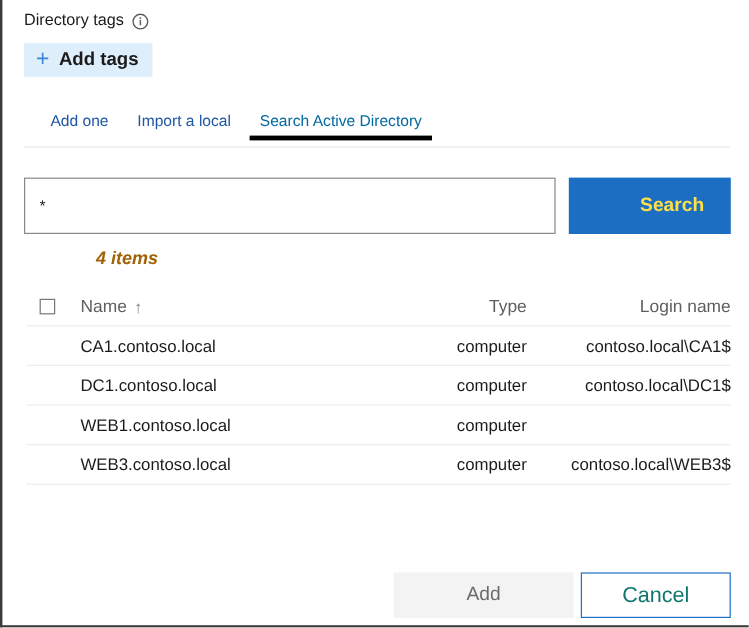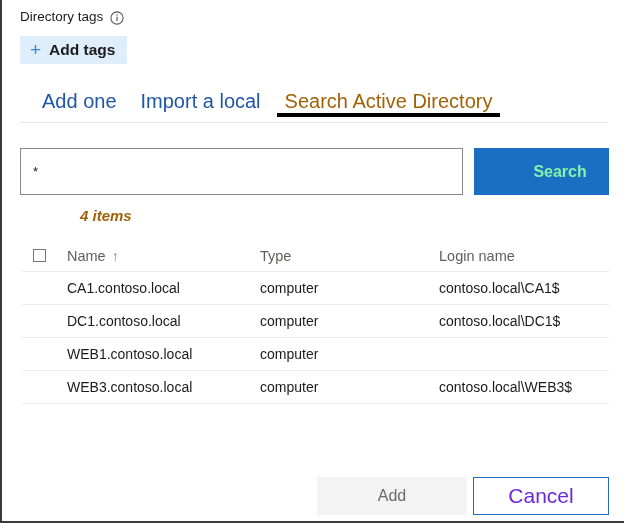--- a/index.html
+++ b/index.html
@@ -74,34 +74,34 @@
   .tabs {
     position: absolute;
     left: 18px;
     top: 88px;
     width: 588px;
     height: 32px;
     display: flex;
     align-items: flex-start;
   }
   .tab {
-    font-size: 20px;
+    font-size: 13px;
     color: #1f56a5;
     padding: 0 12px;
     line-height: 26px;
     cursor: pointer;
     white-space: nowrap;
     position: relative;
     background: none;
     border: none;
     font-family: "Liberation Sans", sans-serif;
   }
   .tab:first-child { padding-left: 22px; }
   .tab.active {
-    color: #a16207;
+    color: #0369a1;
     font-weight: 400;
   }
   .tab.active::after {
     content: "";
     position: absolute;
     left: 4px;
     right: 4px;
     bottom: -3px;
     height: 4px;
     background: #000000;
@@ -135,21 +135,21 @@
     padding: 0 12px;
     outline: none;
     font-family: "Liberation Sans", sans-serif;
   }
   .search-button {
     width: 135px;
     height: 47px;
     margin-left: 11px;
     background: #1b6ec2;
     border: none;
-    color: #86efac;
+    color: #fde047;
     font-size: 16px;
     font-weight: 700;
     cursor: pointer;
     font-family: "Liberation Sans", sans-serif;
     padding-left: 43px;
   }
 
   
   .items-count {
     position: absolute;
@@ -166,20 +166,21 @@
     left: 20px;
     top: 240px;
     width: 587px;
   }
   .t-row {
     display: flex;
     align-items: center;
     height: 33px;
     border-bottom: 1px solid #ededed;
     box-sizing: border-box;
+    text-align: right;
   }
   .t-row.head {
     height: 32px;
     border-bottom: 1px solid #ededed;
   }
   .c-check {
     width: 35px;
     flex: none;
     display: flex;
     align-items: center;
@@ -251,26 +252,26 @@
     width: 150px;
     height: 38px;
     background: #f3f3f3;
     border: none;
     color: #6b6b6b;
     font-size: 16px;
     cursor: default;
     font-family: "Liberation Sans", sans-serif;
   }
   .btn-cancel {
-    width: 136px;
+    width: 125px;
     height: 38px;
     background: #ffffff;
     border: 1.5px solid #1f6fc4;
-    color: #6d28d9;
-    font-size: 21px;
+    color: #0f766e;
+    font-size: 18px;
     cursor: pointer;
     font-family: "Liberation Sans", sans-serif;
   }
 </style>
 </head>
 <body>
 
 <div class="window">
 
   <div class="section-label">

